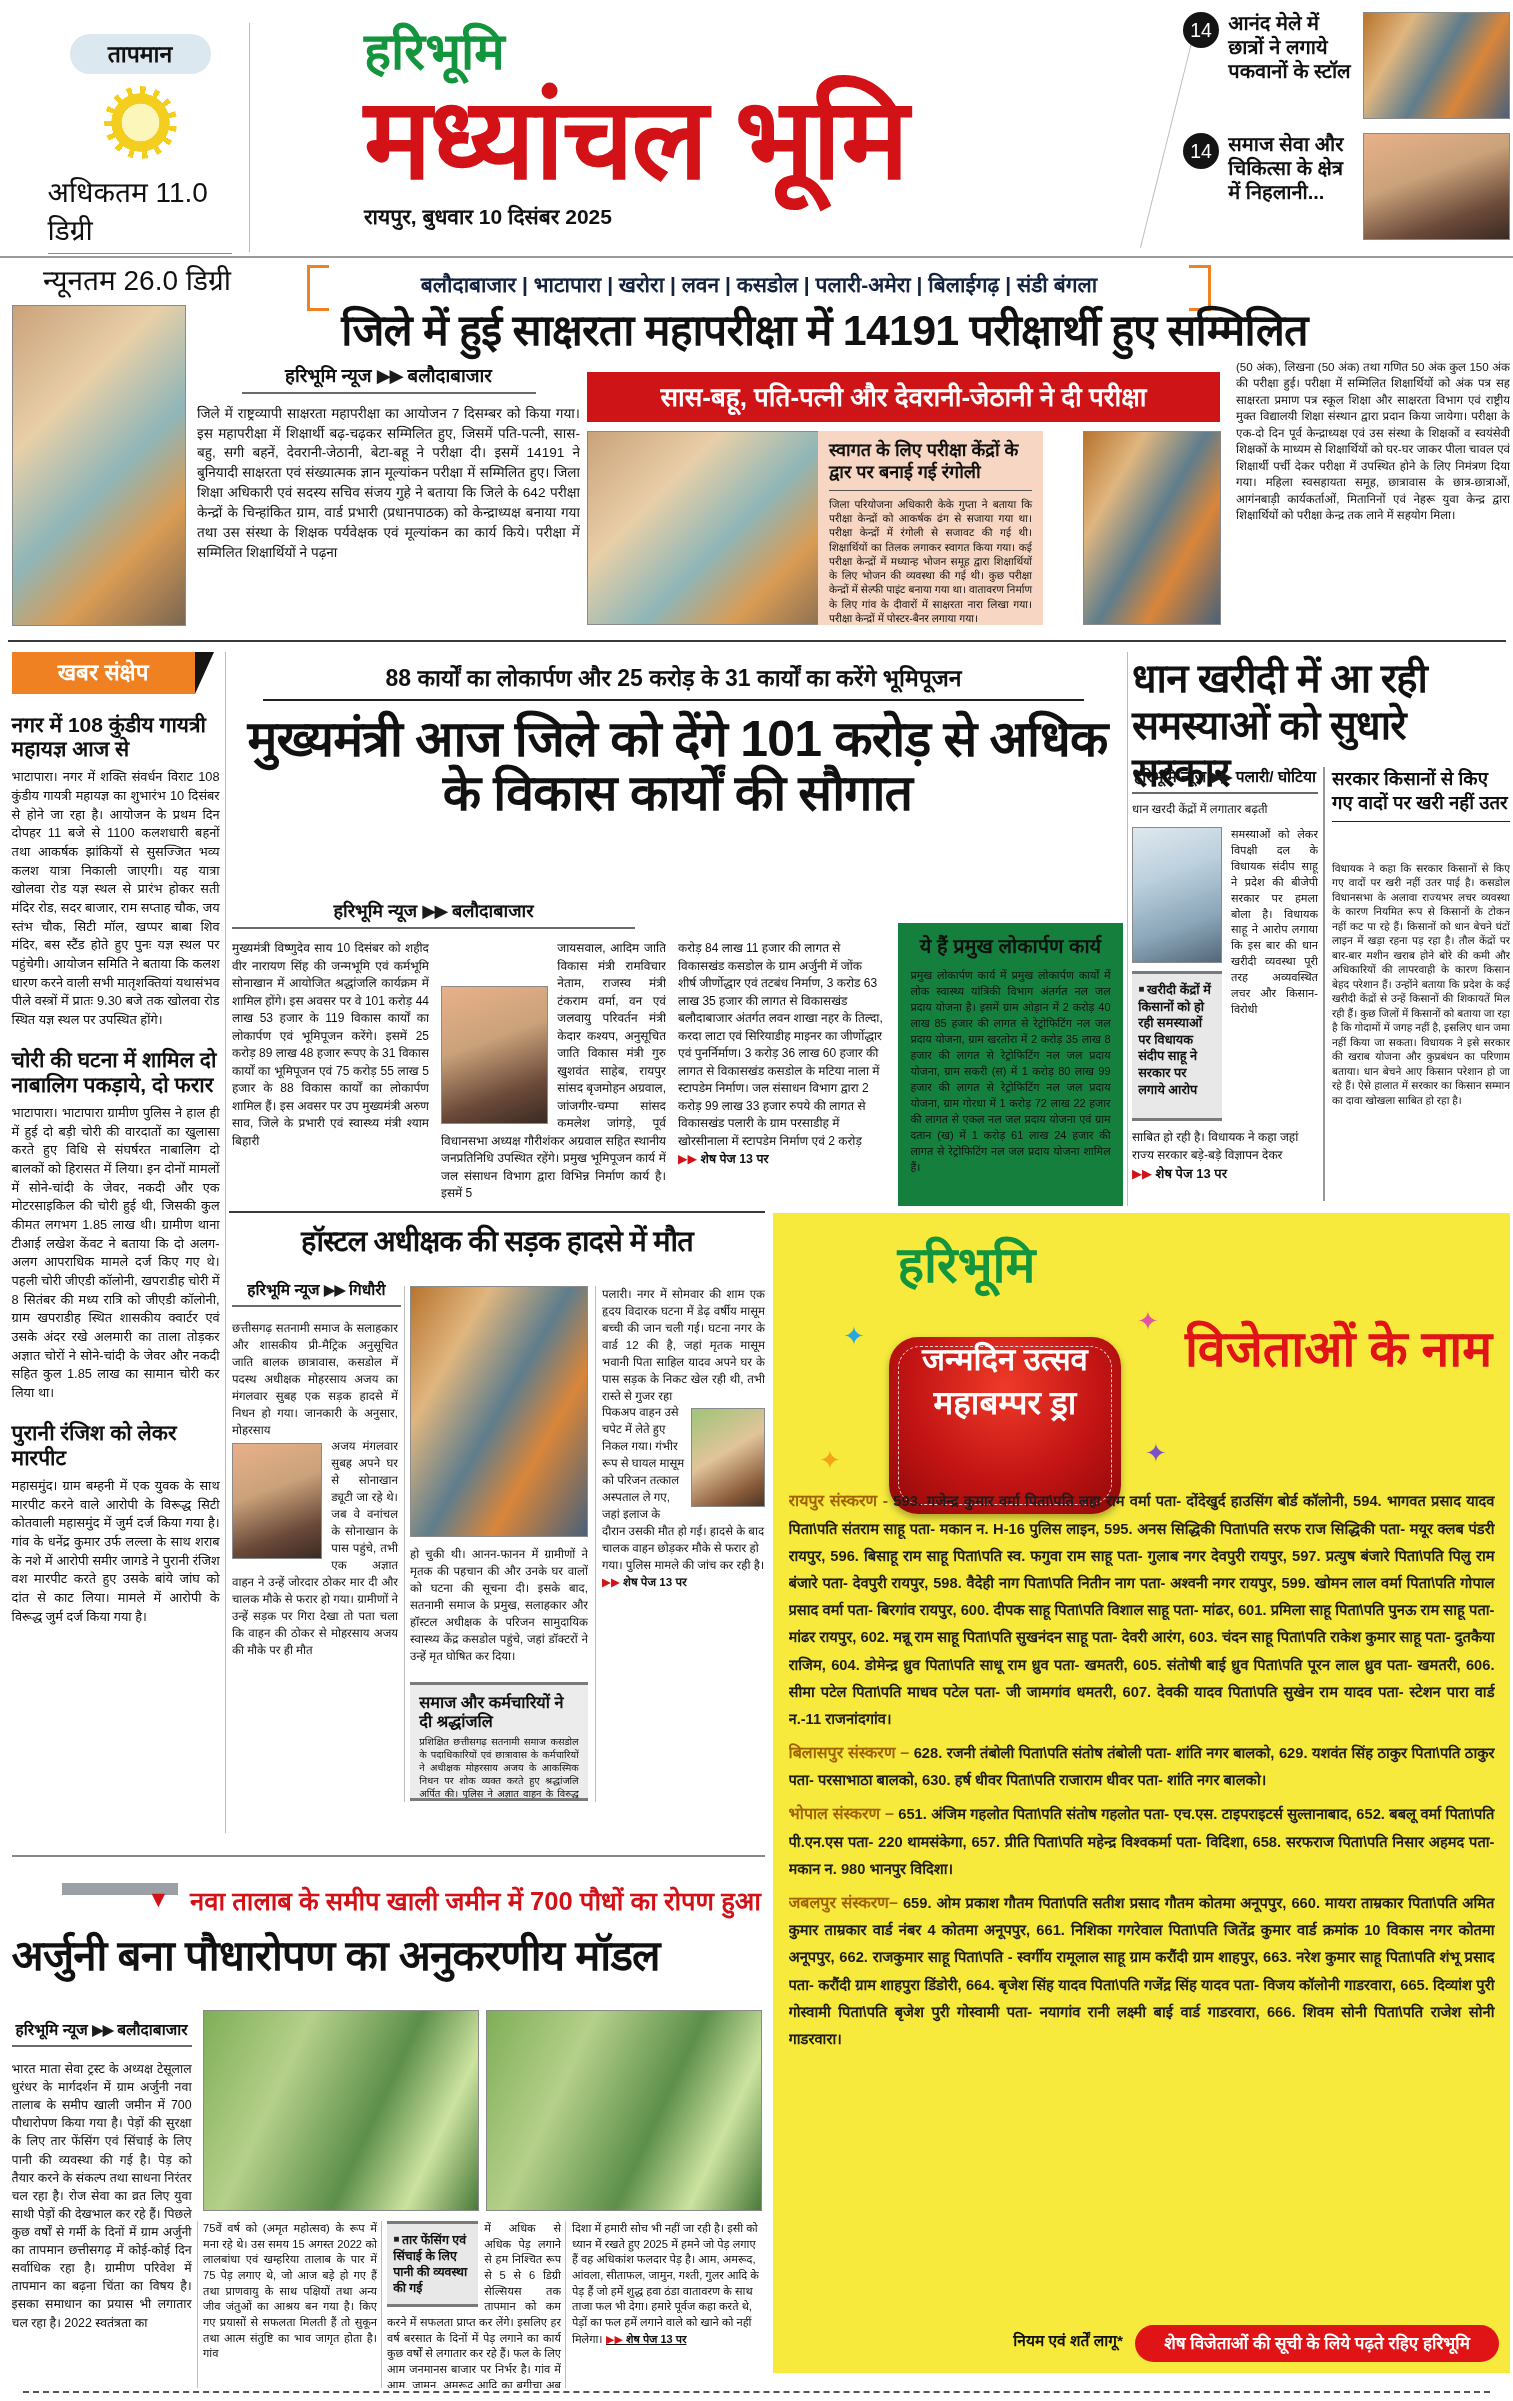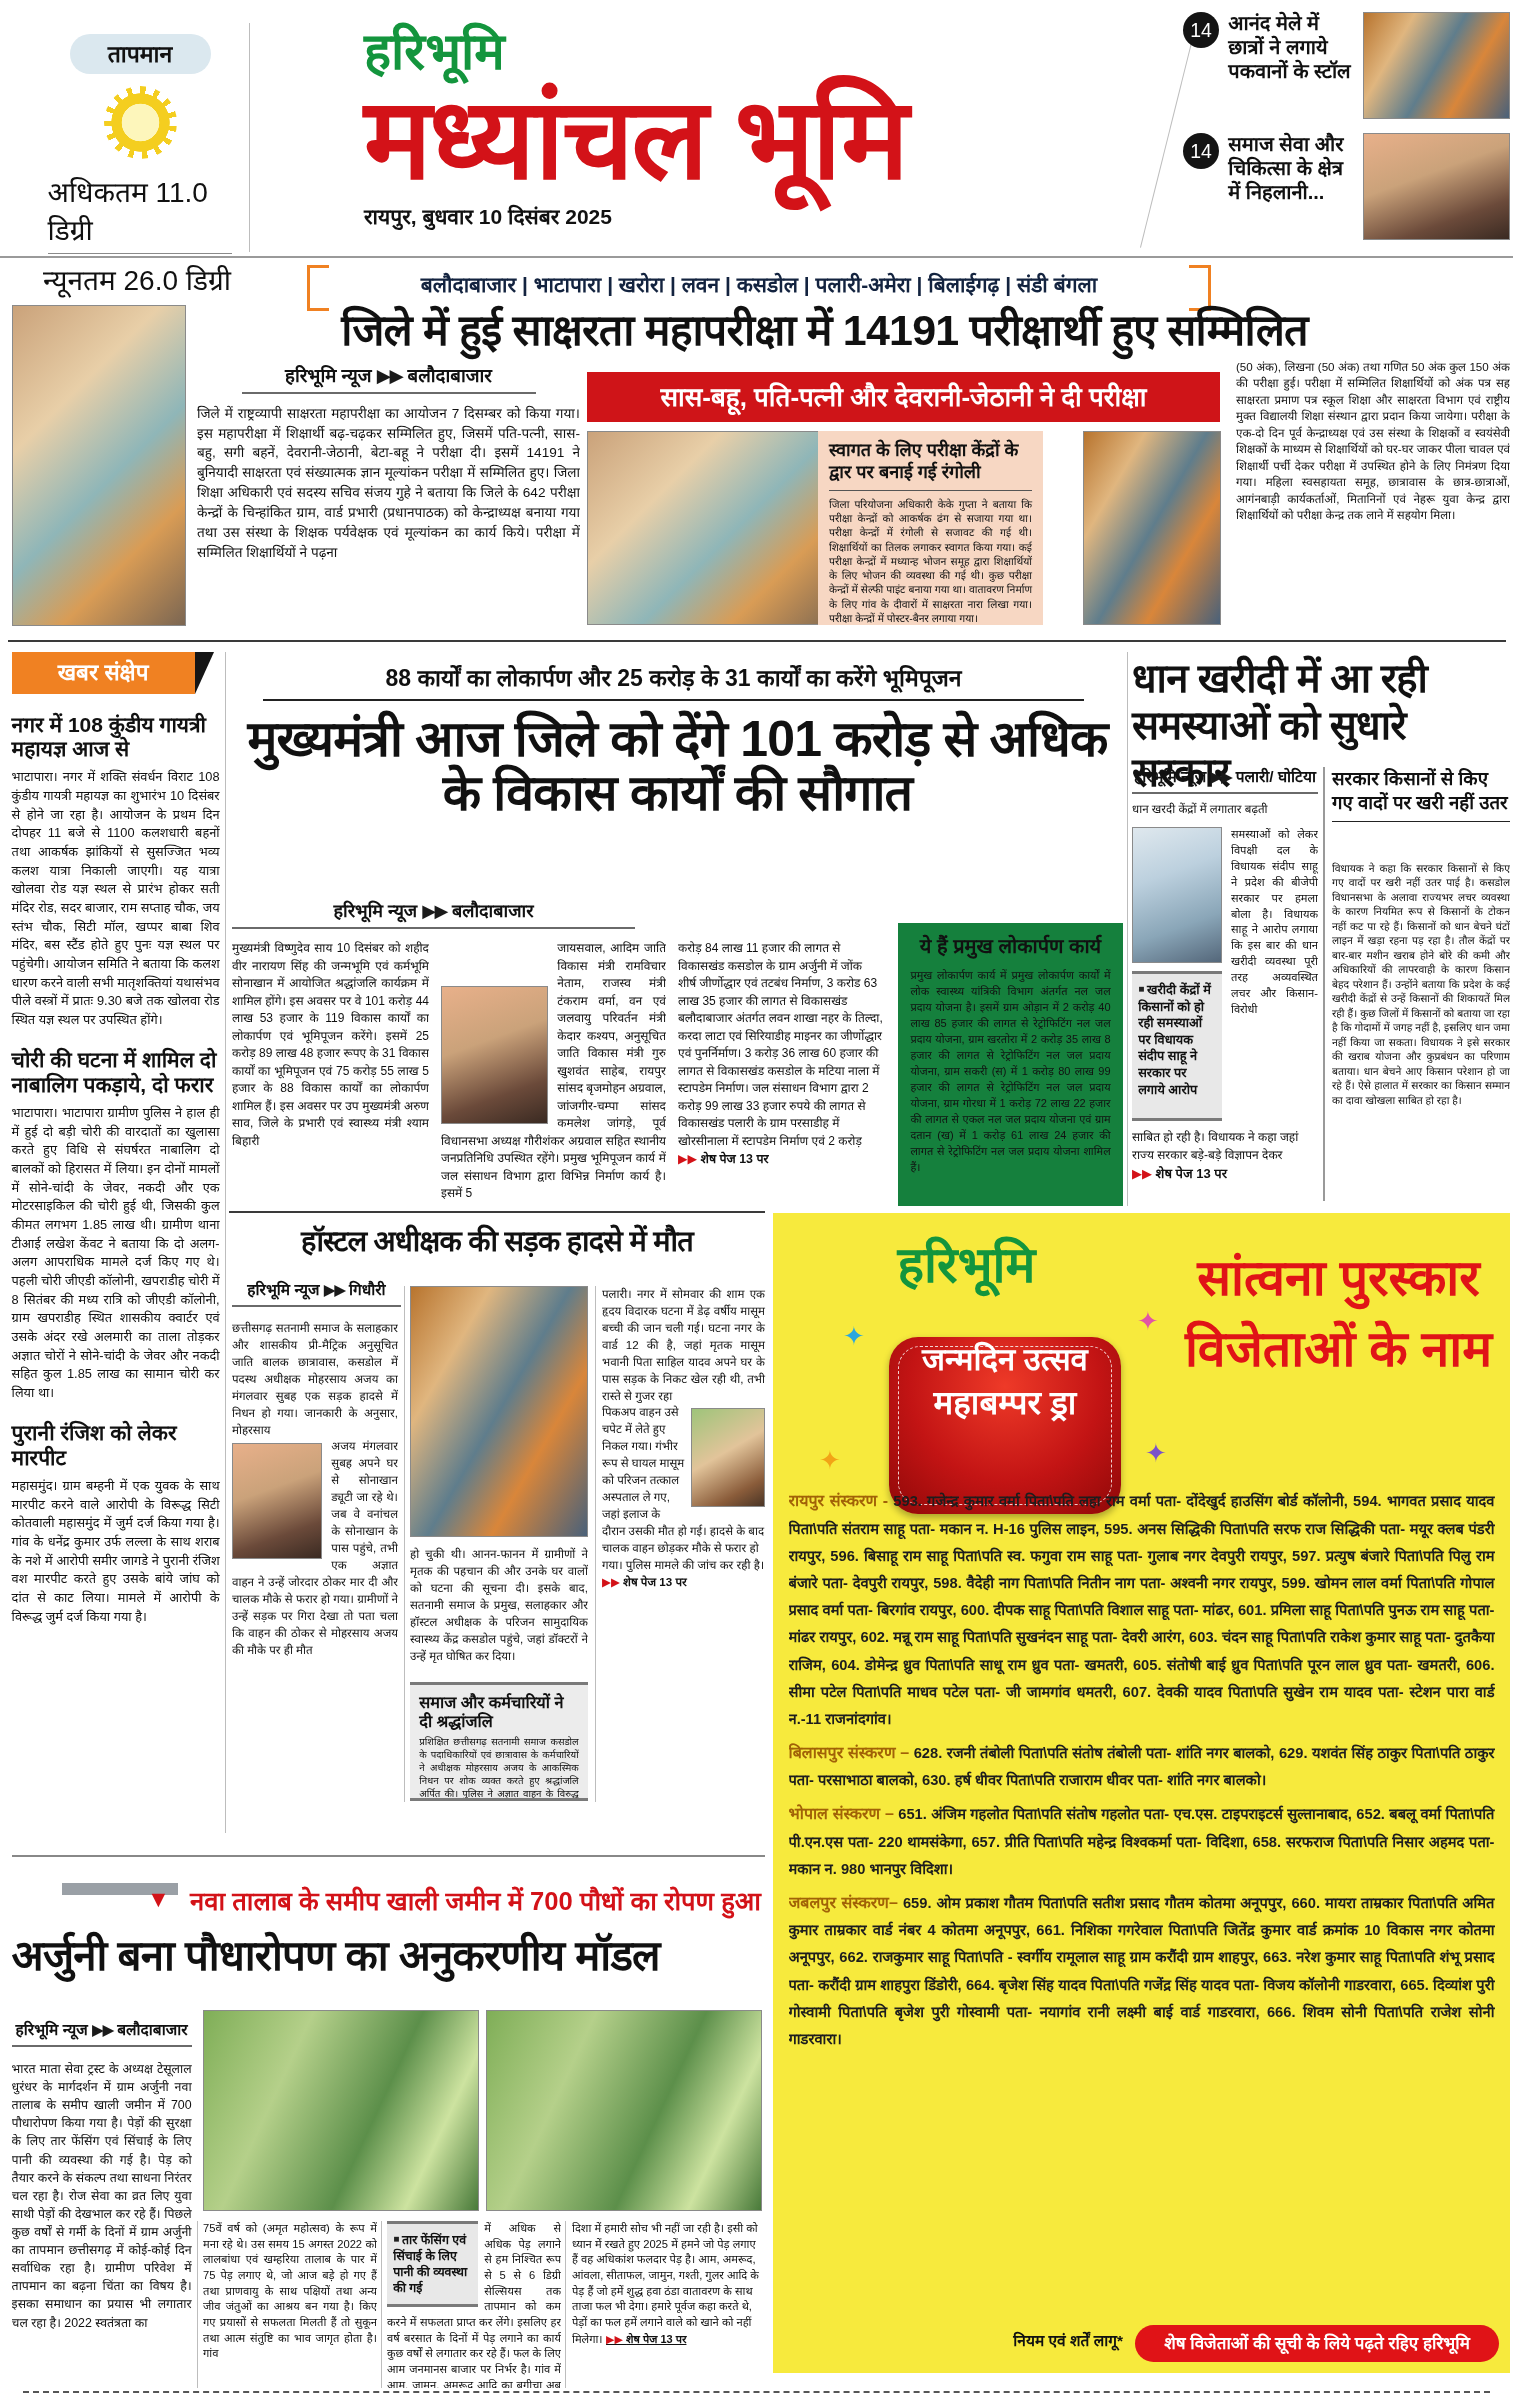--- a/index.html
+++ b/index.html
@@ -260,21 +260,20 @@
     <span class="star" style="left:364px; top:93px; color:#e255a5;">✦</span>
     <span class="star" style="left:46px; top:232px; color:#f2a416;">✦</span>
     <span class="star" style="left:372px; top:225px; color:#7b52c9;">✦</span>
 
     <div class="badge abs" style="left:116px; top:76px; width:232px; height:177px;">
       <div class="inner"></div>
       <div class="t" style="font-size:31px; margin-top:48px;">जन्मदिन उत्सव</div>
       <div class="t" style="font-size:33px;">महाबम्पर ड्रा</div>
     </div>
 
-    <div class="abs ad-title" style="left:403px; top:37px; width:325px; font-size:50px;">सांत्वना पुरस्कार</div>
     <div class="abs ad-title" style="left:403px; top:108px; width:325px; font-size:50px;">विजेताओं के नाम</div>
 
     <div class="abs ad-list" style="left:15.5px; top:273px; width:706px; height:812px; overflow:hidden;">
       <p><span class="ed">रायपुर संस्करण -</span> <span>593. गजेन्द्र कुमार वर्मा पिता\पति लहा राम वर्मा पता- दोंदेखुर्द हाउसिंग बोर्ड कॉलोनी, 594. भागवत प्रसाद यादव पिता\पति संतराम साहू पता- मकान न. H-16 पुलिस लाइन, 595. अनस सिद्धिकी पिता\पति सरफ राज सिद्धिकी पता- मयूर क्लब पंडरी रायपुर, 596. बिसाहू राम साहू पिता\पति स्व. फगुवा राम साहू पता- गुलाब नगर देवपुरी रायपुर, 597. प्रत्युष बंजारे पिता\पति पिलु राम बंजारे पता- देवपुरी रायपुर, 598. वैदेही नाग पिता\पति नितीन नाग पता- अश्वनी नगर रायपुर, 599. खोमन लाल वर्मा पिता\पति गोपाल प्रसाद वर्मा पता- बिरगांव रायपुर, 600. दीपक साहू पिता\पति विशाल साहू पता- मांढर, 601. प्रमिला साहू पिता\पति पुनऊ राम साहू पता- मांढर रायपुर, 602. मन्नू राम साहू पिता\पति सुखनंदन साहू पता- देवरी आरंग, 603. चंदन साहू पिता\पति राकेश कुमार साहू पता- दुतकैया राजिम, 604. डोमेन्द्र ध्रुव पिता\पति साधू राम ध्रुव पता- खमतरी, 605. संतोषी बाई ध्रुव पिता\पति पूरन लाल ध्रुव पता- खमतरी, 606. सीमा पटेल पिता\पति माधव पटेल पता- जी जामगांव धमतरी, 607. देवकी यादव पिता\पति सुखेन राम यादव पता- स्टेशन पारा वार्ड न.-11 राजनांदगांव।</span></p>
       <p><span class="ed">बिलासपुर संस्करण –</span> <span>628. रजनी तंबोली पिता\पति संतोष तंबोली पता- शांति नगर बालको, 629. यशवंत सिंह ठाकुर पिता\पति ठाकुर पता- परसाभाठा बालको, 630. हर्ष धीवर पिता\पति राजाराम धीवर पता- शांति नगर बालको।</span></p>
       <p><span class="ed">भोपाल संस्करण –</span> <span>651. अंजिम गहलोत पिता\पति संतोष गहलोत पता- एच.एस. टाइपराइटर्स सुल्तानाबाद, 652. बबलू वर्मा पिता\पति पी.एन.एस पता- 220 थामसंकेगा, 657. प्रीति पिता\पति महेन्द्र विश्वकर्मा पता- विदिशा, 658. सरफराज पिता\पति निसार अहमद पता- मकान न. 980 भानपुर विदिशा।</span></p>
       <p><span class="ed">जबलपुर संस्करण–</span> <span>659. ओम प्रकाश गौतम पिता\पति सतीश प्रसाद गौतम कोतमा अनूपपुर, 660. मायरा ताम्रकार पिता\पति अमित कुमार ताम्रकार वार्ड नंबर 4 कोतमा अनूपपुर, 661. निशिका गगरेवाल पिता\पति जितेंद्र कुमार वार्ड क्रमांक 10 विकास नगर कोतमा अनूपपुर, 662. राजकुमार साहू पिता\पति - स्वर्गीय रामूलाल साहू ग्राम करौंदी ग्राम शाहपुर, 663. नरेश कुमार साहू पिता\पति शंभू प्रसाद पता- करौंदी ग्राम शाहपुरा डिंडोरी, 664. बृजेश सिंह यादव पिता\पति गजेंद्र सिंह यादव पता- विजय कॉलोनी गाडरवारा, 665. दिव्यांश पुरी गोस्वामी पिता\पति बृजेश पुरी गोस्वामी पता- नयागांव रानी लक्ष्मी बाई वार्ड गाडरवारा, 666. शिवम सोनी पिता\पति राजेश सोनी गाडरवारा।</span></p>
     </div>
 
     <div class="abs" style="right:387px; bottom:22px; font-size:15.5px; font-weight:800;">नियम एवं शर्तें लागू*</div>

